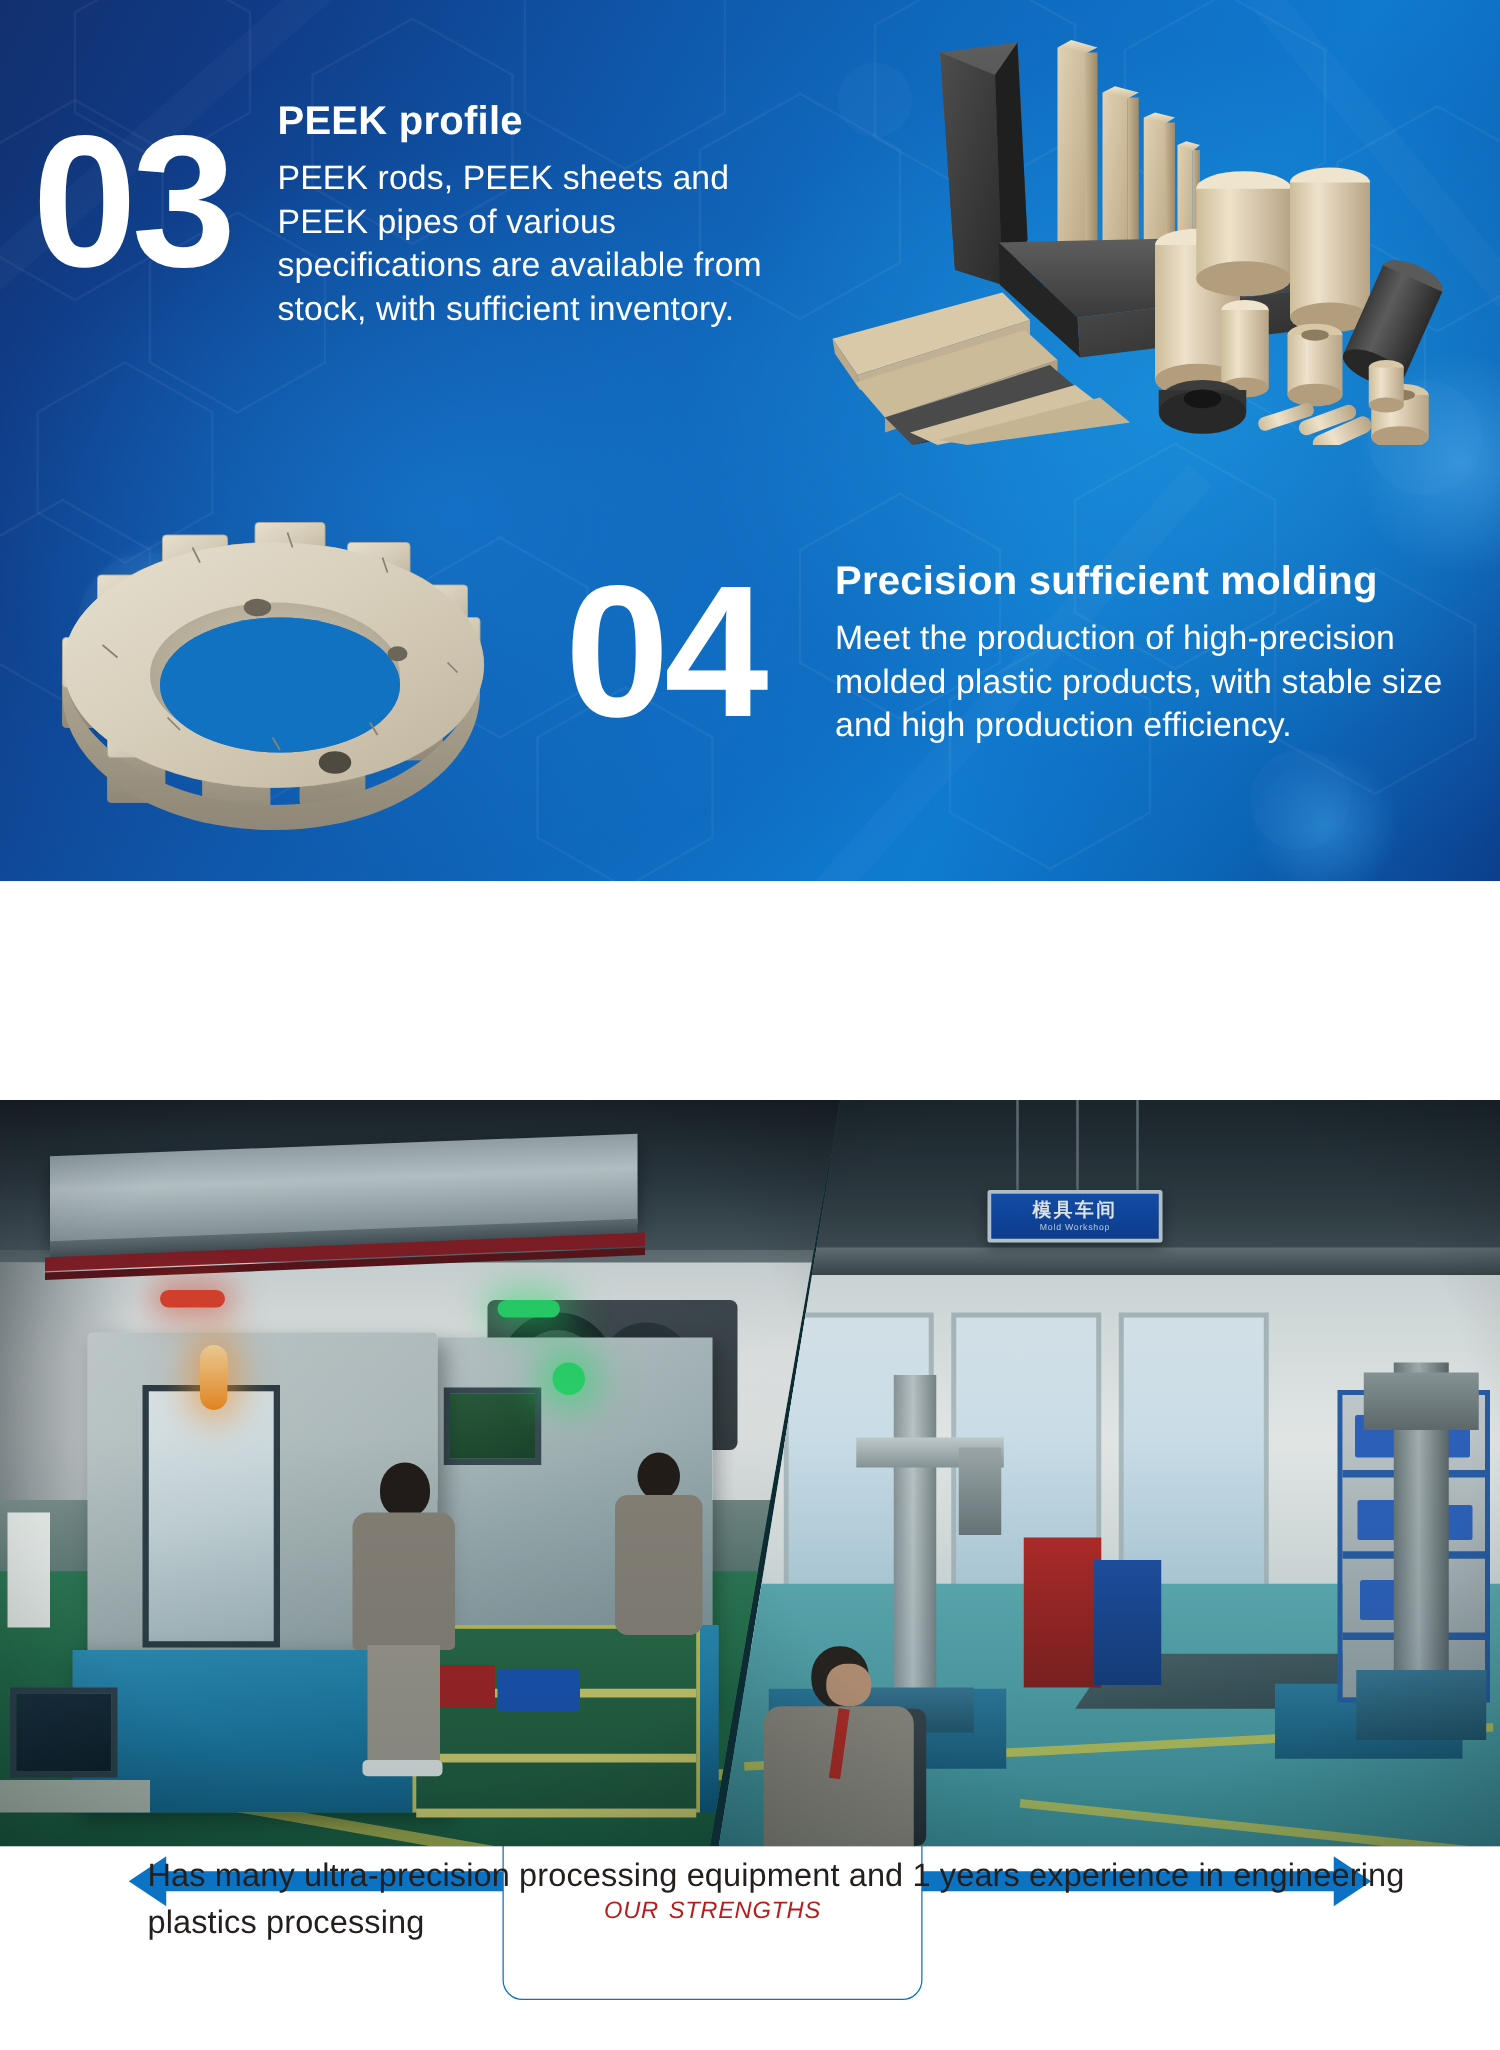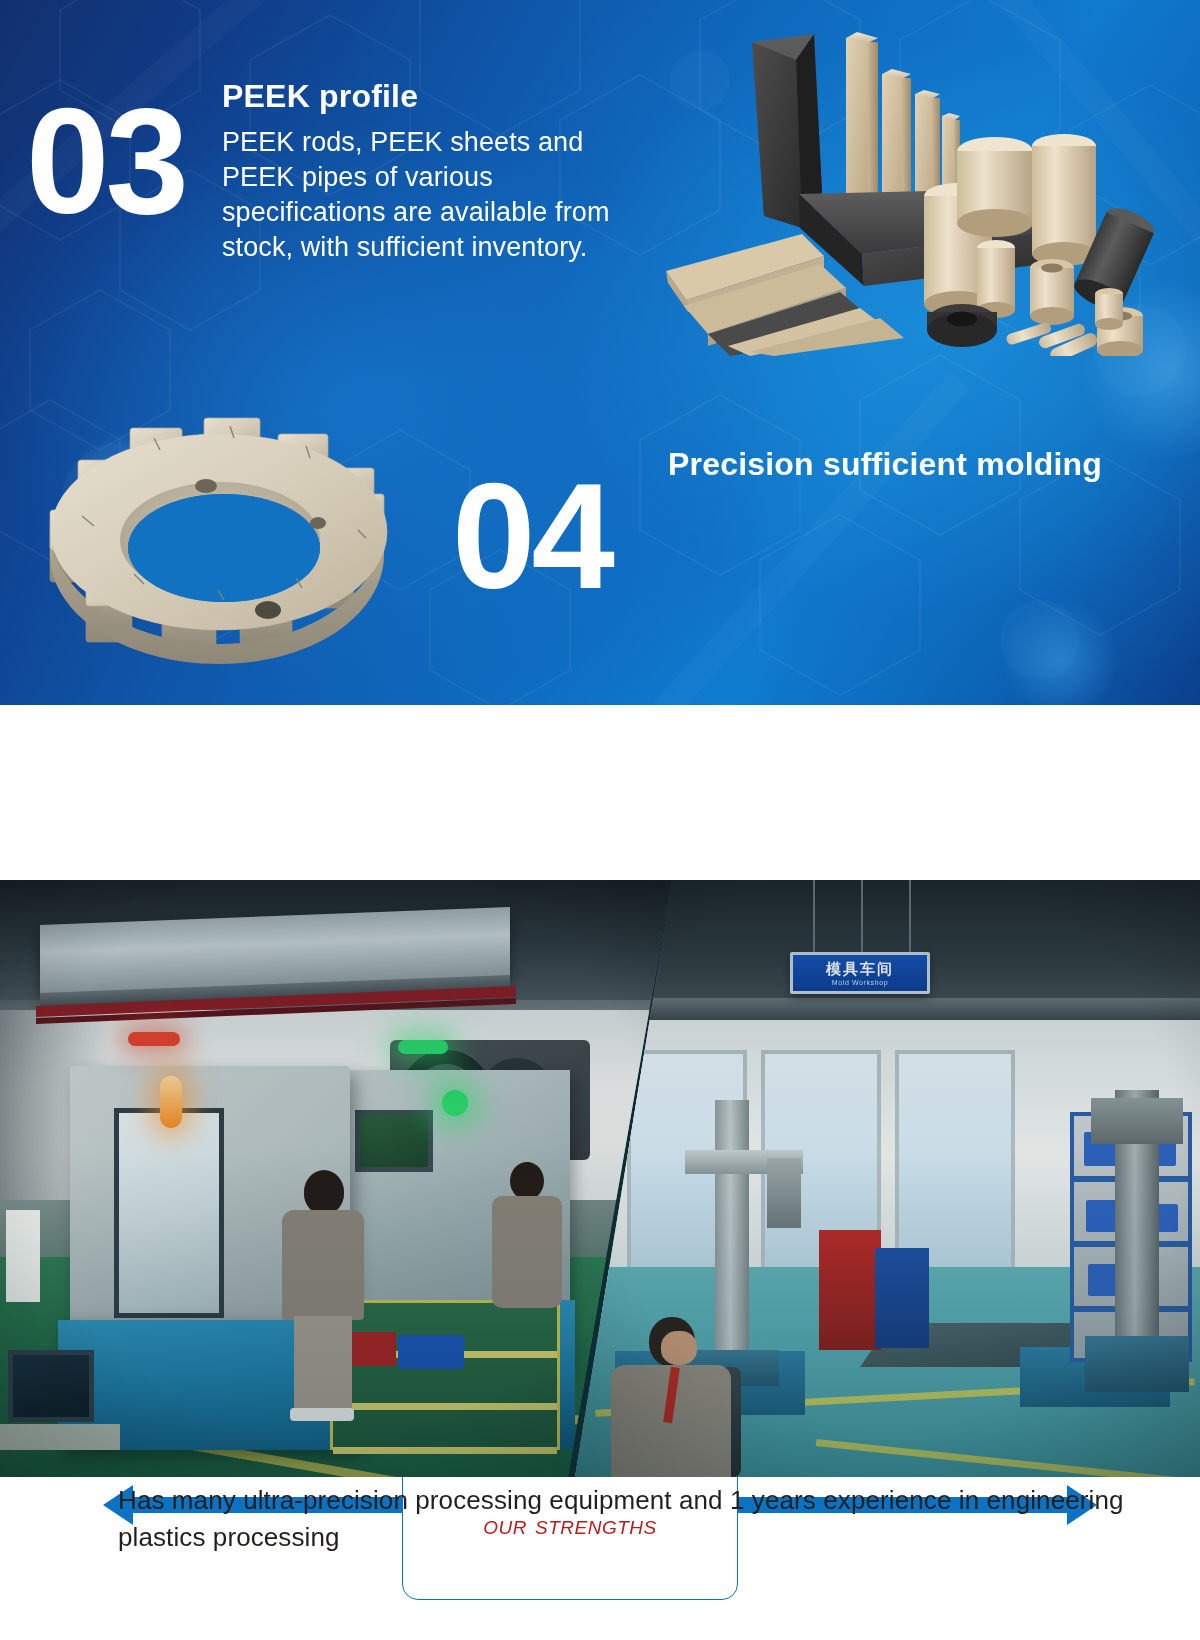--- a/index.html
+++ b/index.html
@@ -29,21 +29,21 @@
   .blk03 { position:absolute; left:26px; top:78px; width:640px; height:260px; }
   .bignum { font-size:150px; line-height:0.92; font-weight:bold; color:#ffffff;
             letter-spacing:-4px; position:absolute; }
   .blk03 .bignum { left:0; top:14px;text-align:right; }
   .blk03 .txtcol { position:absolute; left:196px; top:0; width:440px; }
   .sec-title { font-size:32px; font-weight:bold; color:#ffffff; line-height:1.18; letter-spacing:.2px; }
   .sec-body { font-size:27px; color:#ffffff; line-height:1.30; margin-top:9px; letter-spacing:.1px; }
 
   
   .blk04 { position:absolute; left:452px; top:440px; width:720px; height:230px; }
-  .blk04 .bignum { left:0; top:27px; }
+  .blk04 .bignum { left:0; top:12px; }
   .blk04 .txtcol { position:absolute; left:216px; top:6px; width:500px; }
 
   
   .prod-img { position:absolute; left:624px; top:16px; width:560px; height:340px; }
 
   
   .gear-img { position:absolute; left:34px; top:398px; width:370px; height:290px; }
 
   
   .strengths { position:absolute; left:0; top:705px; width:1200px; height:175px; background:#ffffff; }
@@ -472,20 +472,21 @@
       <div class="txtcol">
         <div class="sec-title">PEEK profile</div>
         <div class="sec-body">PEEK rods, PEEK sheets and PEEK pipes of various specifications are available from stock, with sufficient inventory.</div>
       </div>
     </div>
 
     <div class="blk04">
       <div class="bignum">04</div>
       <div class="txtcol">
         <div class="sec-title">Precision sufficient molding</div>
+        <div class="sec-body">Meet the production of high-precision molded plastic products, with stable size and high production efficiency.</div>
       </div>
     </div>
   </section>
 
   <section class="strengths">
     <div class="arrow-left"></div>
     <div class="arrow-line"></div>
     <div class="arrow-right"></div>
     <div class="strength-box">
       <span class="strength-text">Our strengths</span>

